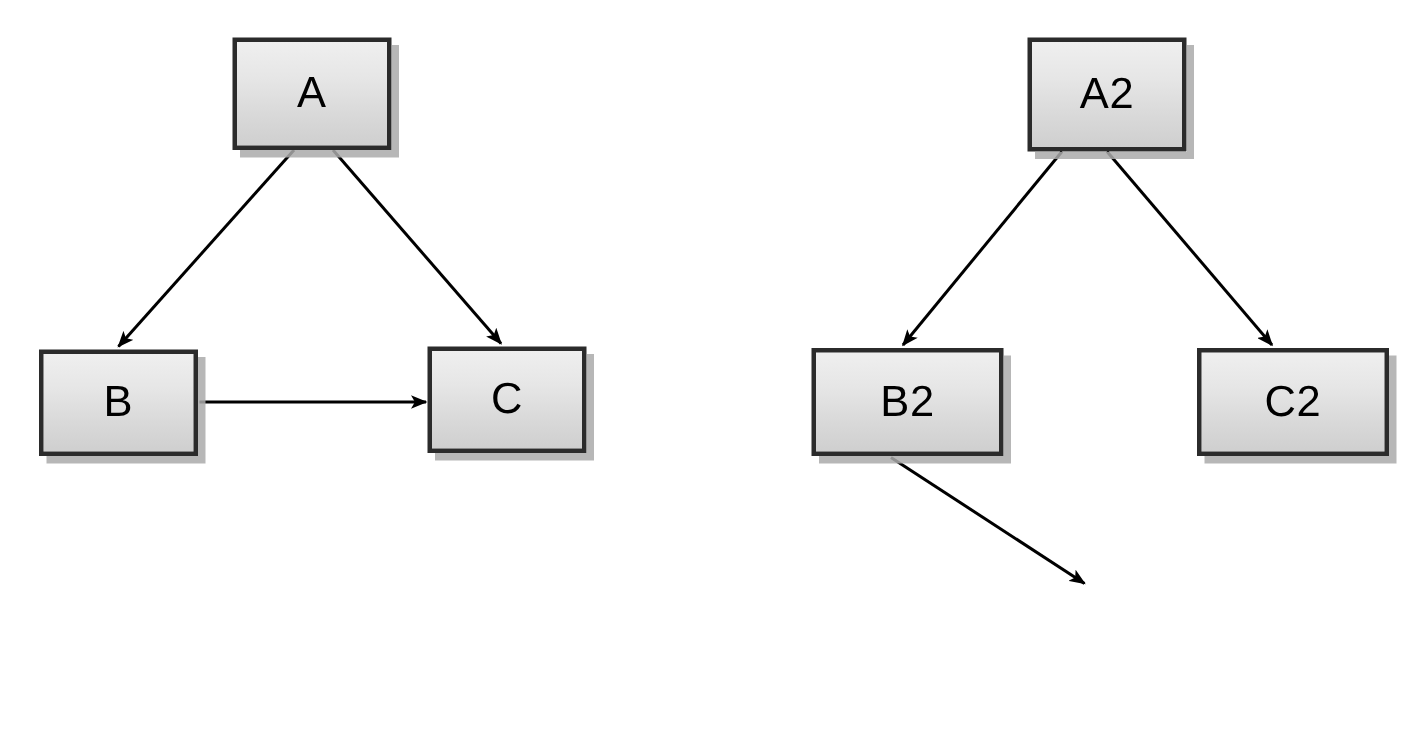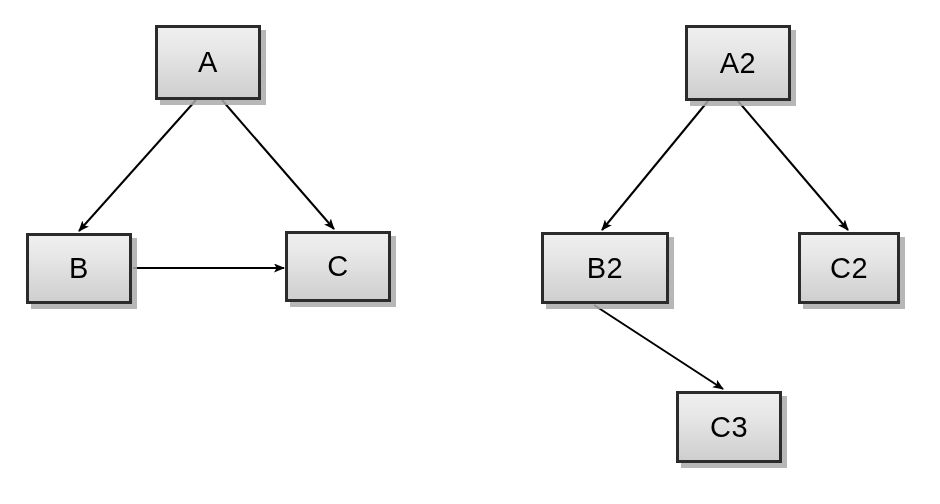--- a/index.html
+++ b/index.html
@@ -76,20 +76,17 @@
   </div>
   <div class="node" style="left: 285px; top: 231px; width: 106px; height: 71px;">
     <span class="node-label">C</span>
   </div>
   <div class="node" style="left: 669px; top: 25px; width: 106px; height: 76px; margin-left: 16px;">
     <span class="node-label">A2</span>
   </div>
   <div class="node" style="left: 541px; top: 232px; width: 128px; height: 72px;">
     <span class="node-label">B2</span>
   </div>
-  <div class="node" style="left: 798px; top: 232px; width: 102px; height: 72px;">
+  <div class="node" style="left: 798px; top: 232px; width: 128px; height: 72px;">
     <span class="node-label">C2</span>
-  </div>
-  <div class="node" style="left: 676px; top: 391px; width: 106px; height: 72px;">
-    <span class="node-label">C3</span>
   </div>
 
 </div>
 
 </body></html>

